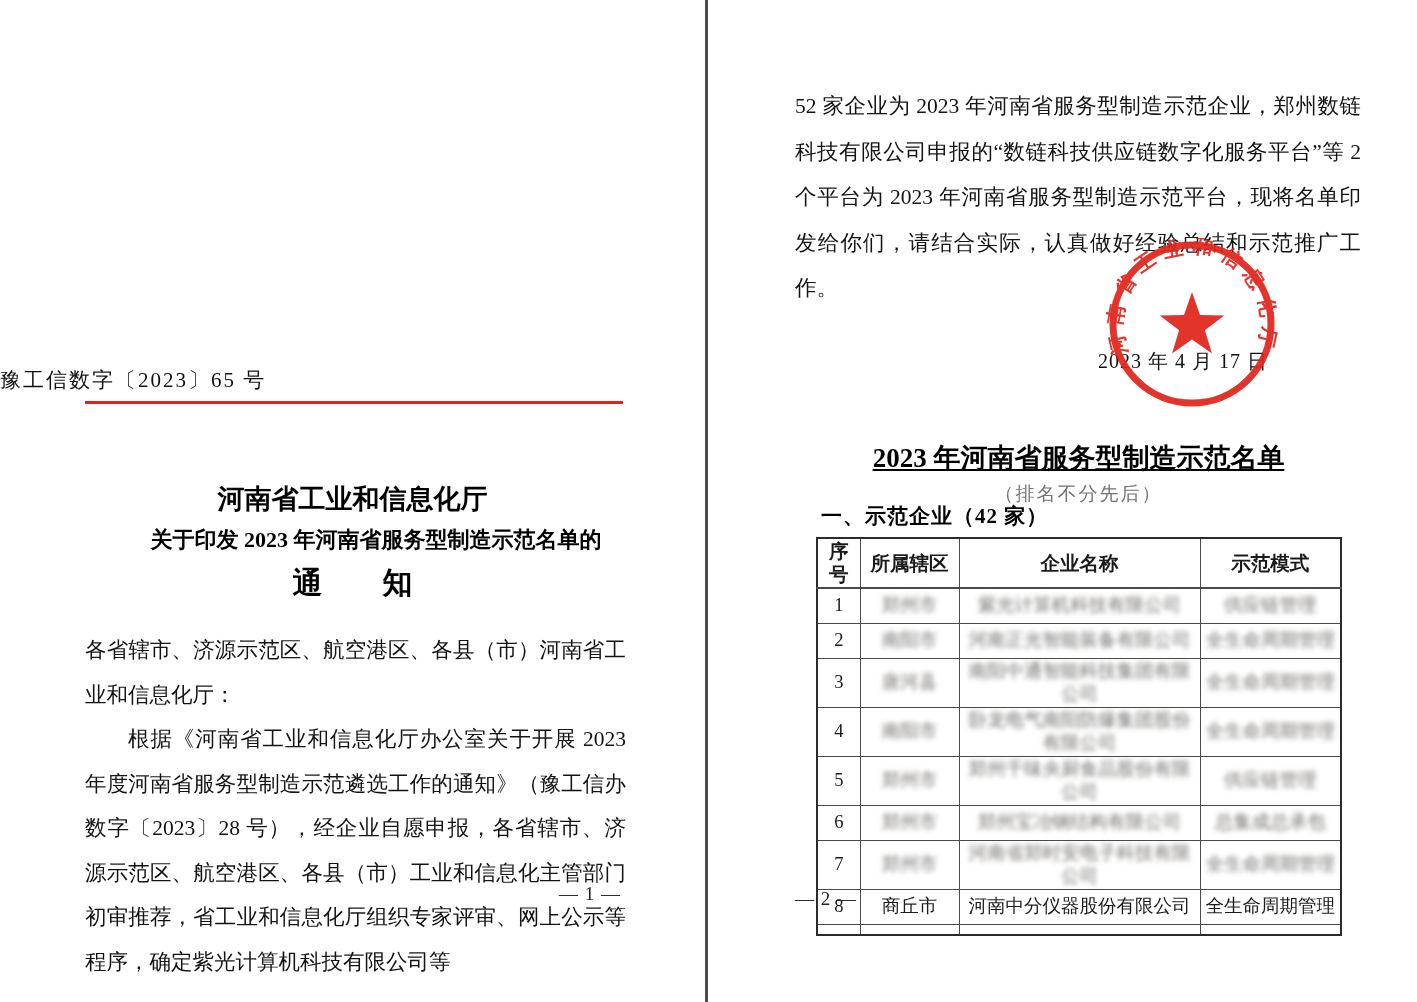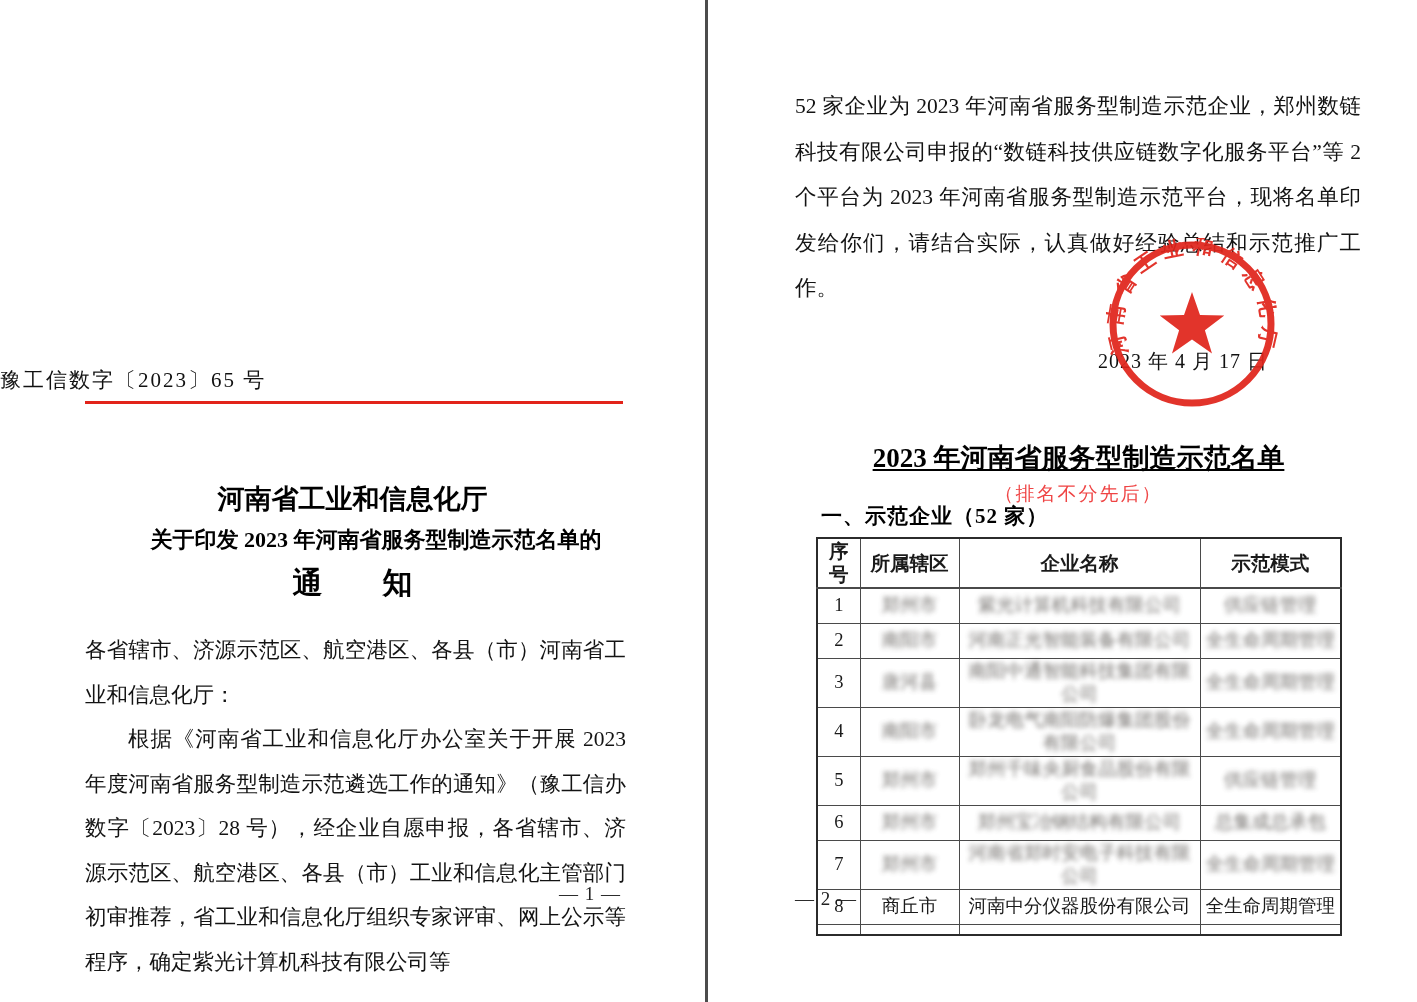--- a/index.html
+++ b/index.html
@@ -62,21 +62,21 @@
     font-size: 20px; color: #111; letter-spacing: 1px;
     z-index: 1;
   }
   .seal { position: absolute; top: 238px; left: 398px; z-index: 2; opacity: 0.93; }
   .list-title {
     position: absolute; top: 440px; left: 109px; width: 523px;
     text-align: center; font-size: 27px; font-weight: bold; color: #000; text-decoration: underline;
   }
   .list-subtitle {
     position: absolute; top: 481px; left: 109px; width: 523px;
-    text-align: center; font-size: 19px; color: #ef4444; letter-spacing: 2px;
+    text-align: center; font-size: 19px; color: #737373; letter-spacing: 2px;
   }
   .section-label {
     position: absolute; top: 502px; left: 113px;
     font-size: 21px; font-weight: bold; color: #000; letter-spacing: 1px;
   }
   .demo-table {
     position: absolute; top: 537px; left: 108px;
     border-collapse: collapse; table-layout: fixed; width: 524px;
     font-size: 18.5px; color: #1a1a1a;
     border: 2px solid #2b2b2b;
@@ -131,21 +131,21 @@
         <path id="sealArc" d="M 24,118 A 70,70 0 1 1 148,118" fill="none"></path>
         <text font-size="20" font-weight="bold" fill="#e0251c" letter-spacing="8" font-family="Liberation Serif, DejaVu Serif, serif">
           <textPath href="#sealArc" startOffset="50%" text-anchor="middle">河南省工业和信息化厅</textPath>
         </text>
         <polygon fill="#e0251c" points="86,54 94,77 118.3,77.5 98.9,92.2 106,115.5 86,101.6 66,115.5 73.1,92.2 53.7,77.5 78,77"></polygon>
       </svg>
     </div>
 
     <div class="list-title">2023 年河南省服务型制造示范名单</div>
     <div class="list-subtitle">（排名不分先后）</div>
-    <div class="section-label">一、示范企业（52 家）</div>
+    <div class="section-label">一、示范企业（42 家）</div>
 
     <table class="demo-table">
       <colgroup>
         <col class="c-no">
           <col class="c-district">
           <col class="c-company">
           <col class="c-mode">
       </colgroup>
       <thead>
         <tr>

